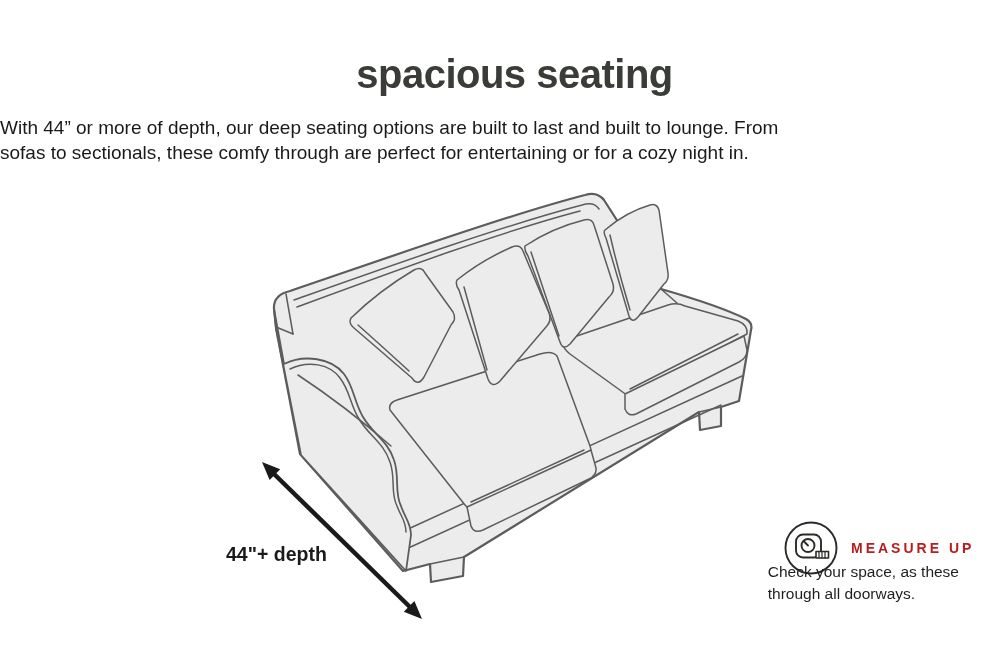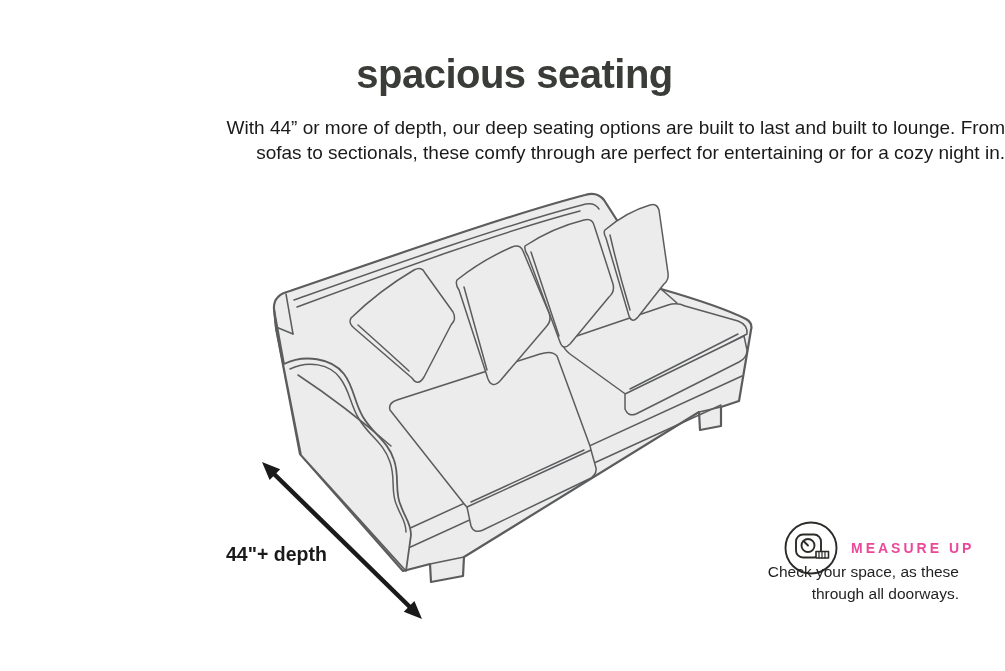--- a/index.html
+++ b/index.html
@@ -12,46 +12,46 @@
   }
   .title{
     position:absolute;top:52px;left:0;width:100%;
     text-align:center;
     font-size:40px;font-weight:bold;letter-spacing:-0.5px;
     color:#3a3c38;
     padding-left:12px;
   }
   .intro{
     position:absolute;top:115px;left:0;width:100%;
-    text-align:right;
+    text-align:left;
     font-size:19px;line-height:25px;
     color:#1a1a1a;
   }
   .intro div{white-space:nowrap;}
   .sofa{
     position:absolute;left:240px;top:178px;width:520px;height:480px;
   }
   .arrow{
     position:absolute;left:244px;top:444px;width:200px;height:200px;
   }
   .dim-label{
     position:absolute;left:226px;top:543px;
     font-size:19.5px;font-weight:bold;color:#1a1a1a;white-space:nowrap;
   }
   .measure-icon{
     position:absolute;left:783px;top:520px;width:56px;height:56px;
   }
   .measure-title{
     position:absolute;left:851px;top:540px;
     font-size:14px;font-weight:bold;letter-spacing:3px;
-    color:#ec4899;white-space:nowrap;
+    color:#b91c1c;white-space:nowrap;
   }
   .measure-note{
     position:absolute;right:46px;top:561px;
-    text-align:right;
+    text-align:left;
     font-size:15.5px;line-height:22px;color:#1f1f1f;
   }
   .measure-note div{white-space:nowrap;}
 </style>
 </head>
 <body>
 
 <div id="page">
 
   <div class="title">spacious seating</div>

